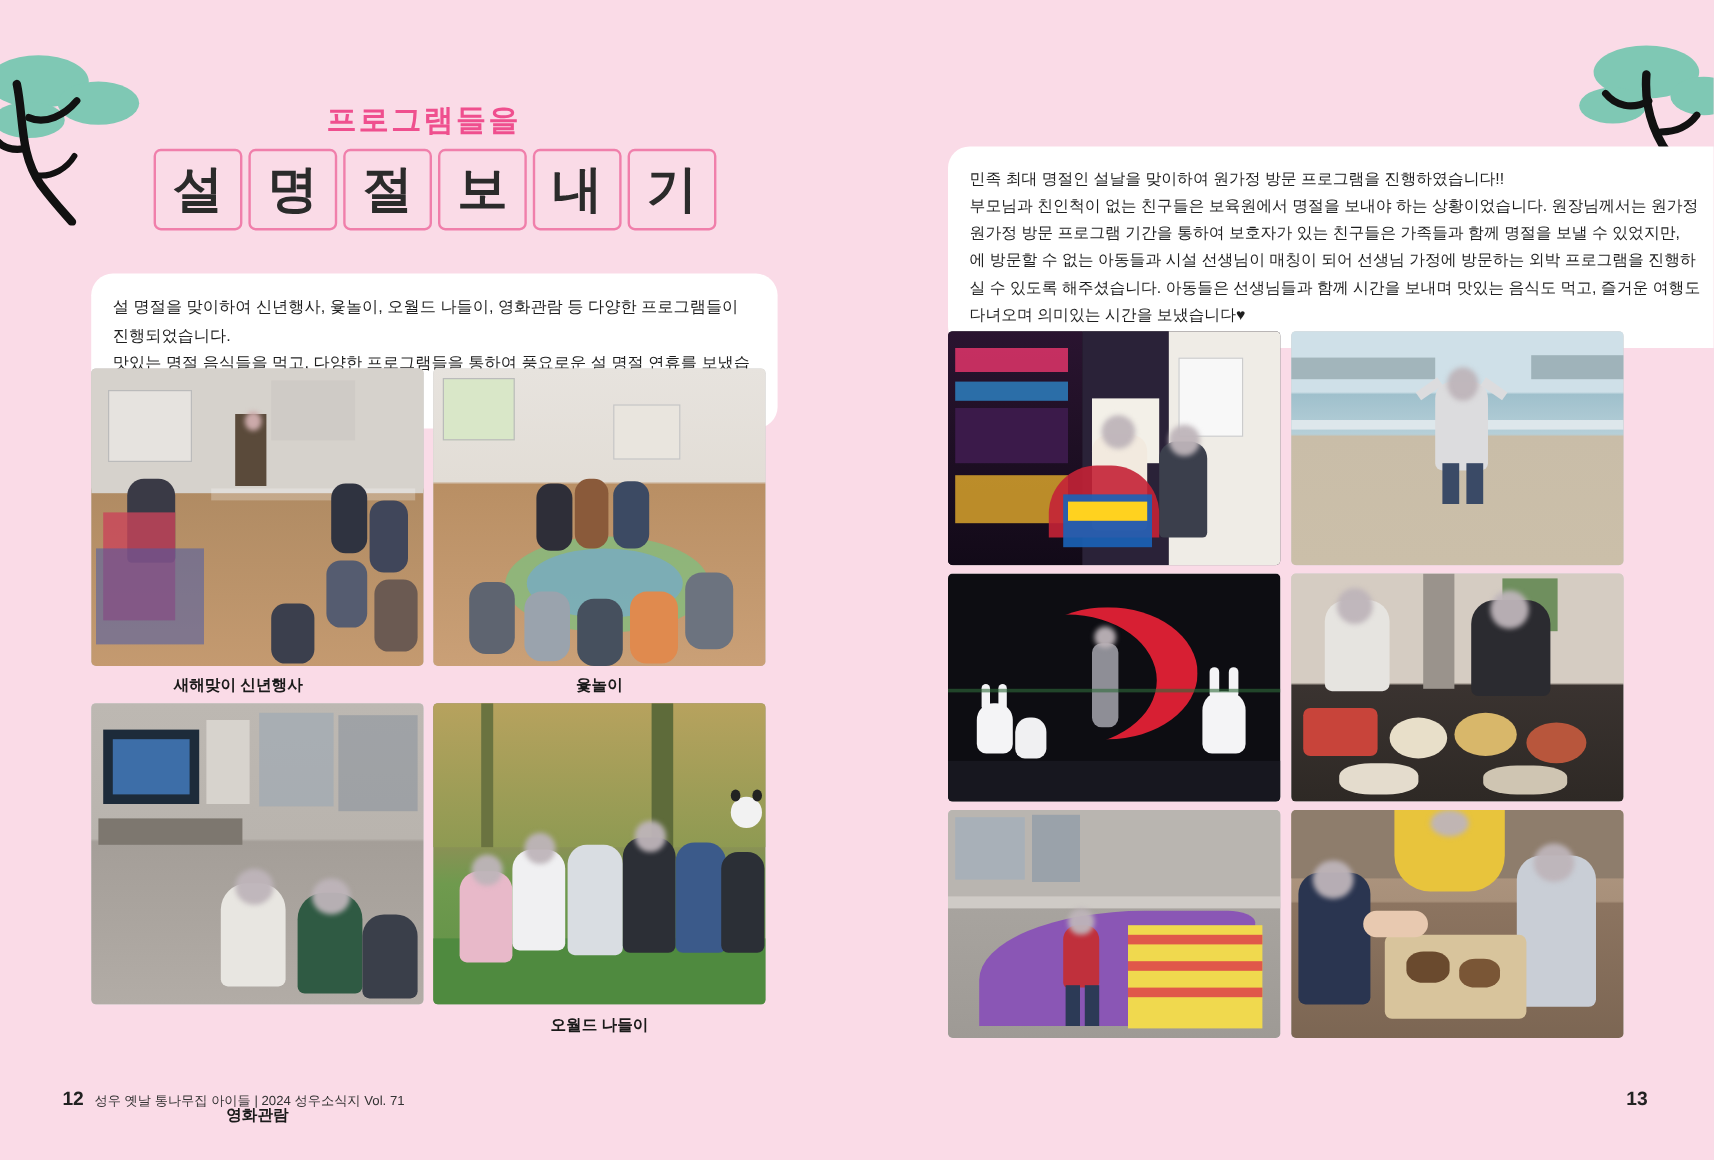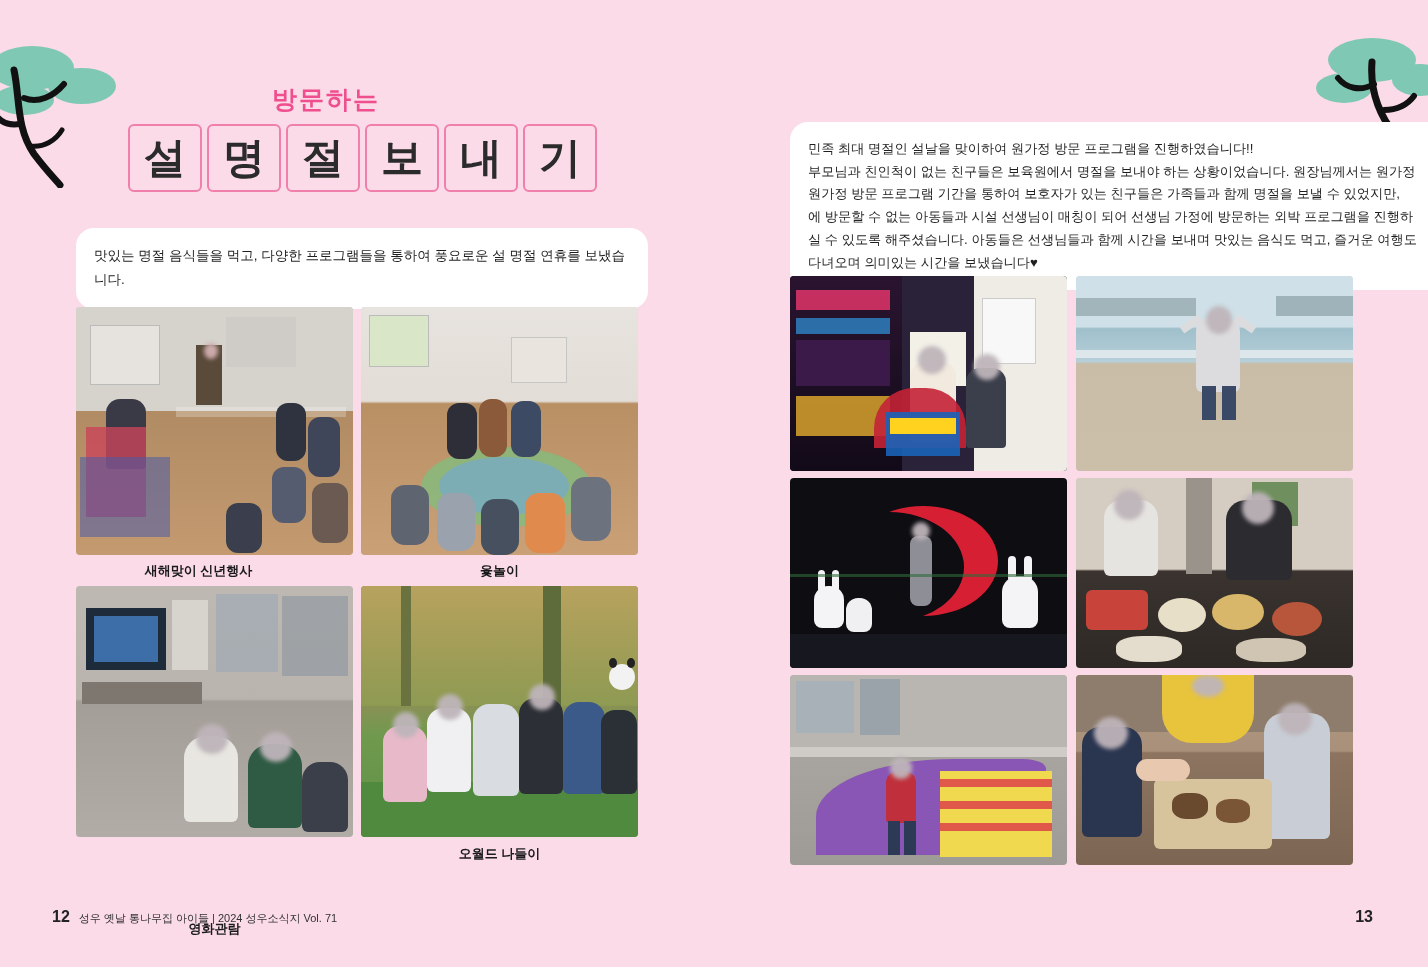--- a/index.html
+++ b/index.html
@@ -112,32 +112,33 @@
       <ellipse cx="108" cy="58" rx="28" ry="16" fill="#7fc8b4"></ellipse>
       <ellipse cx="32" cy="66" rx="28" ry="15" fill="#7fc8b4"></ellipse>
       <path d="M60 40 C58 66, 66 92, 84 114 C94 126, 100 132, 106 138" stroke="#111" stroke-width="7" fill="none" stroke-linecap="round"></path>
       <path d="M62 62 C48 70, 34 66, 26 56" stroke="#111" stroke-width="6" fill="none" stroke-linecap="round"></path>
       <path d="M72 88 C86 88, 96 82, 102 74" stroke="#111" stroke-width="6" fill="none" stroke-linecap="round"></path>
     </svg>
   </div>
 
   <div class="left-pane">
 
-    <div class="subtitle-ko">방문하는</div>
+    <div class="subtitle-ko">프로그램들을</div>
 
     <div class="title-boxes">
       <div class="tbox">설</div>
       <div class="tbox">명</div>
       <div class="tbox">절</div>
       <div class="tbox">보</div>
       <div class="tbox">내</div>
       <div class="tbox">기</div>
     </div>
 
     <div class="intro-card">
+      <div>설 명절을 맞이하여 신년행사, 윷놀이, 오월드 나들이, 영화관람 등 다양한 프로그램들이 진행되었습니다.</div>
       <div>맛있는 명절 음식들을 먹고, 다양한 프로그램들을 통하여 풍요로운 설 명절 연휴를 보냈습니다.</div>
     </div>
 
     <div class="photo" style="left:76px; top:307px; width:277px; height:248px;">
       <div class="ph-inner" style="background:linear-gradient(#cfcac4 0%, #cfc8c0 40%, #b08b63 41%, #c49a70 100%);">
         <div style="position:absolute;left:0;top:0;width:100%;height:42%;background:#d6d2cc;"></div>
         <div style="position:absolute;left:14px;top:18px;width:70px;height:60px;background:#e6e3df;border:1px solid #bbb;"></div>
         <div style="position:absolute;left:150px;top:10px;width:70px;height:50px;background:#cfcbc6;"></div>
         <div style="position:absolute;left:120px;top:38px;width:26px;height:60px;background:#5a4a3a;"></div>
         <div style="position:absolute;left:100px;top:100px;width:170px;height:10px;background:rgba(255,255,255,.25);"></div>

